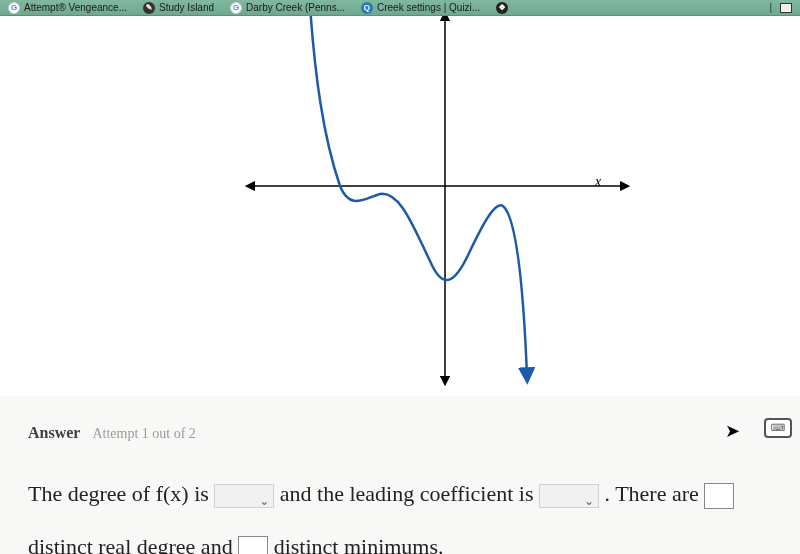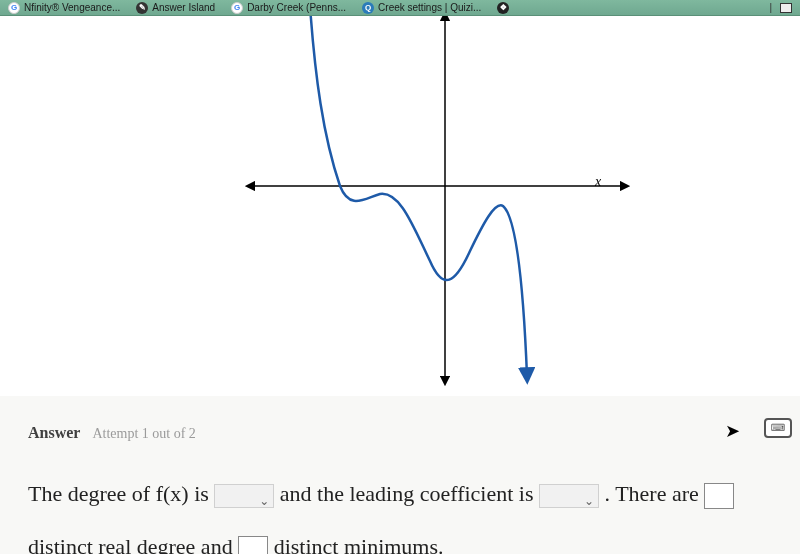--- a/index.html
+++ b/index.html
@@ -144,25 +144,25 @@
       font-size: 18px;
       color: #000;
     }
   </style>
 </head>
 <body>
 
 <div class="bookmark-bar">
   <div class="bookmark-item">
     <span class="bookmark-icon icon-g">G</span>
-    <span>Nfinity® Vengeance...</span>
+    <span>Attempt® Vengeance...</span>
   </div>
   <div class="bookmark-item">
     <span class="bookmark-icon icon-study">✎</span>
-    <span>Answer Island</span>
+    <span>Study Island</span>
   </div>
   <div class="bookmark-item">
     <span class="bookmark-icon icon-g">G</span>
     <span>Darby Creek (Penns...</span>
   </div>
   <div class="bookmark-item">
     <span class="bookmark-icon icon-quiz">Q</span>
     <span>Creek settings | Quizi...</span>
   </div>
   <div class="bookmark-item">

